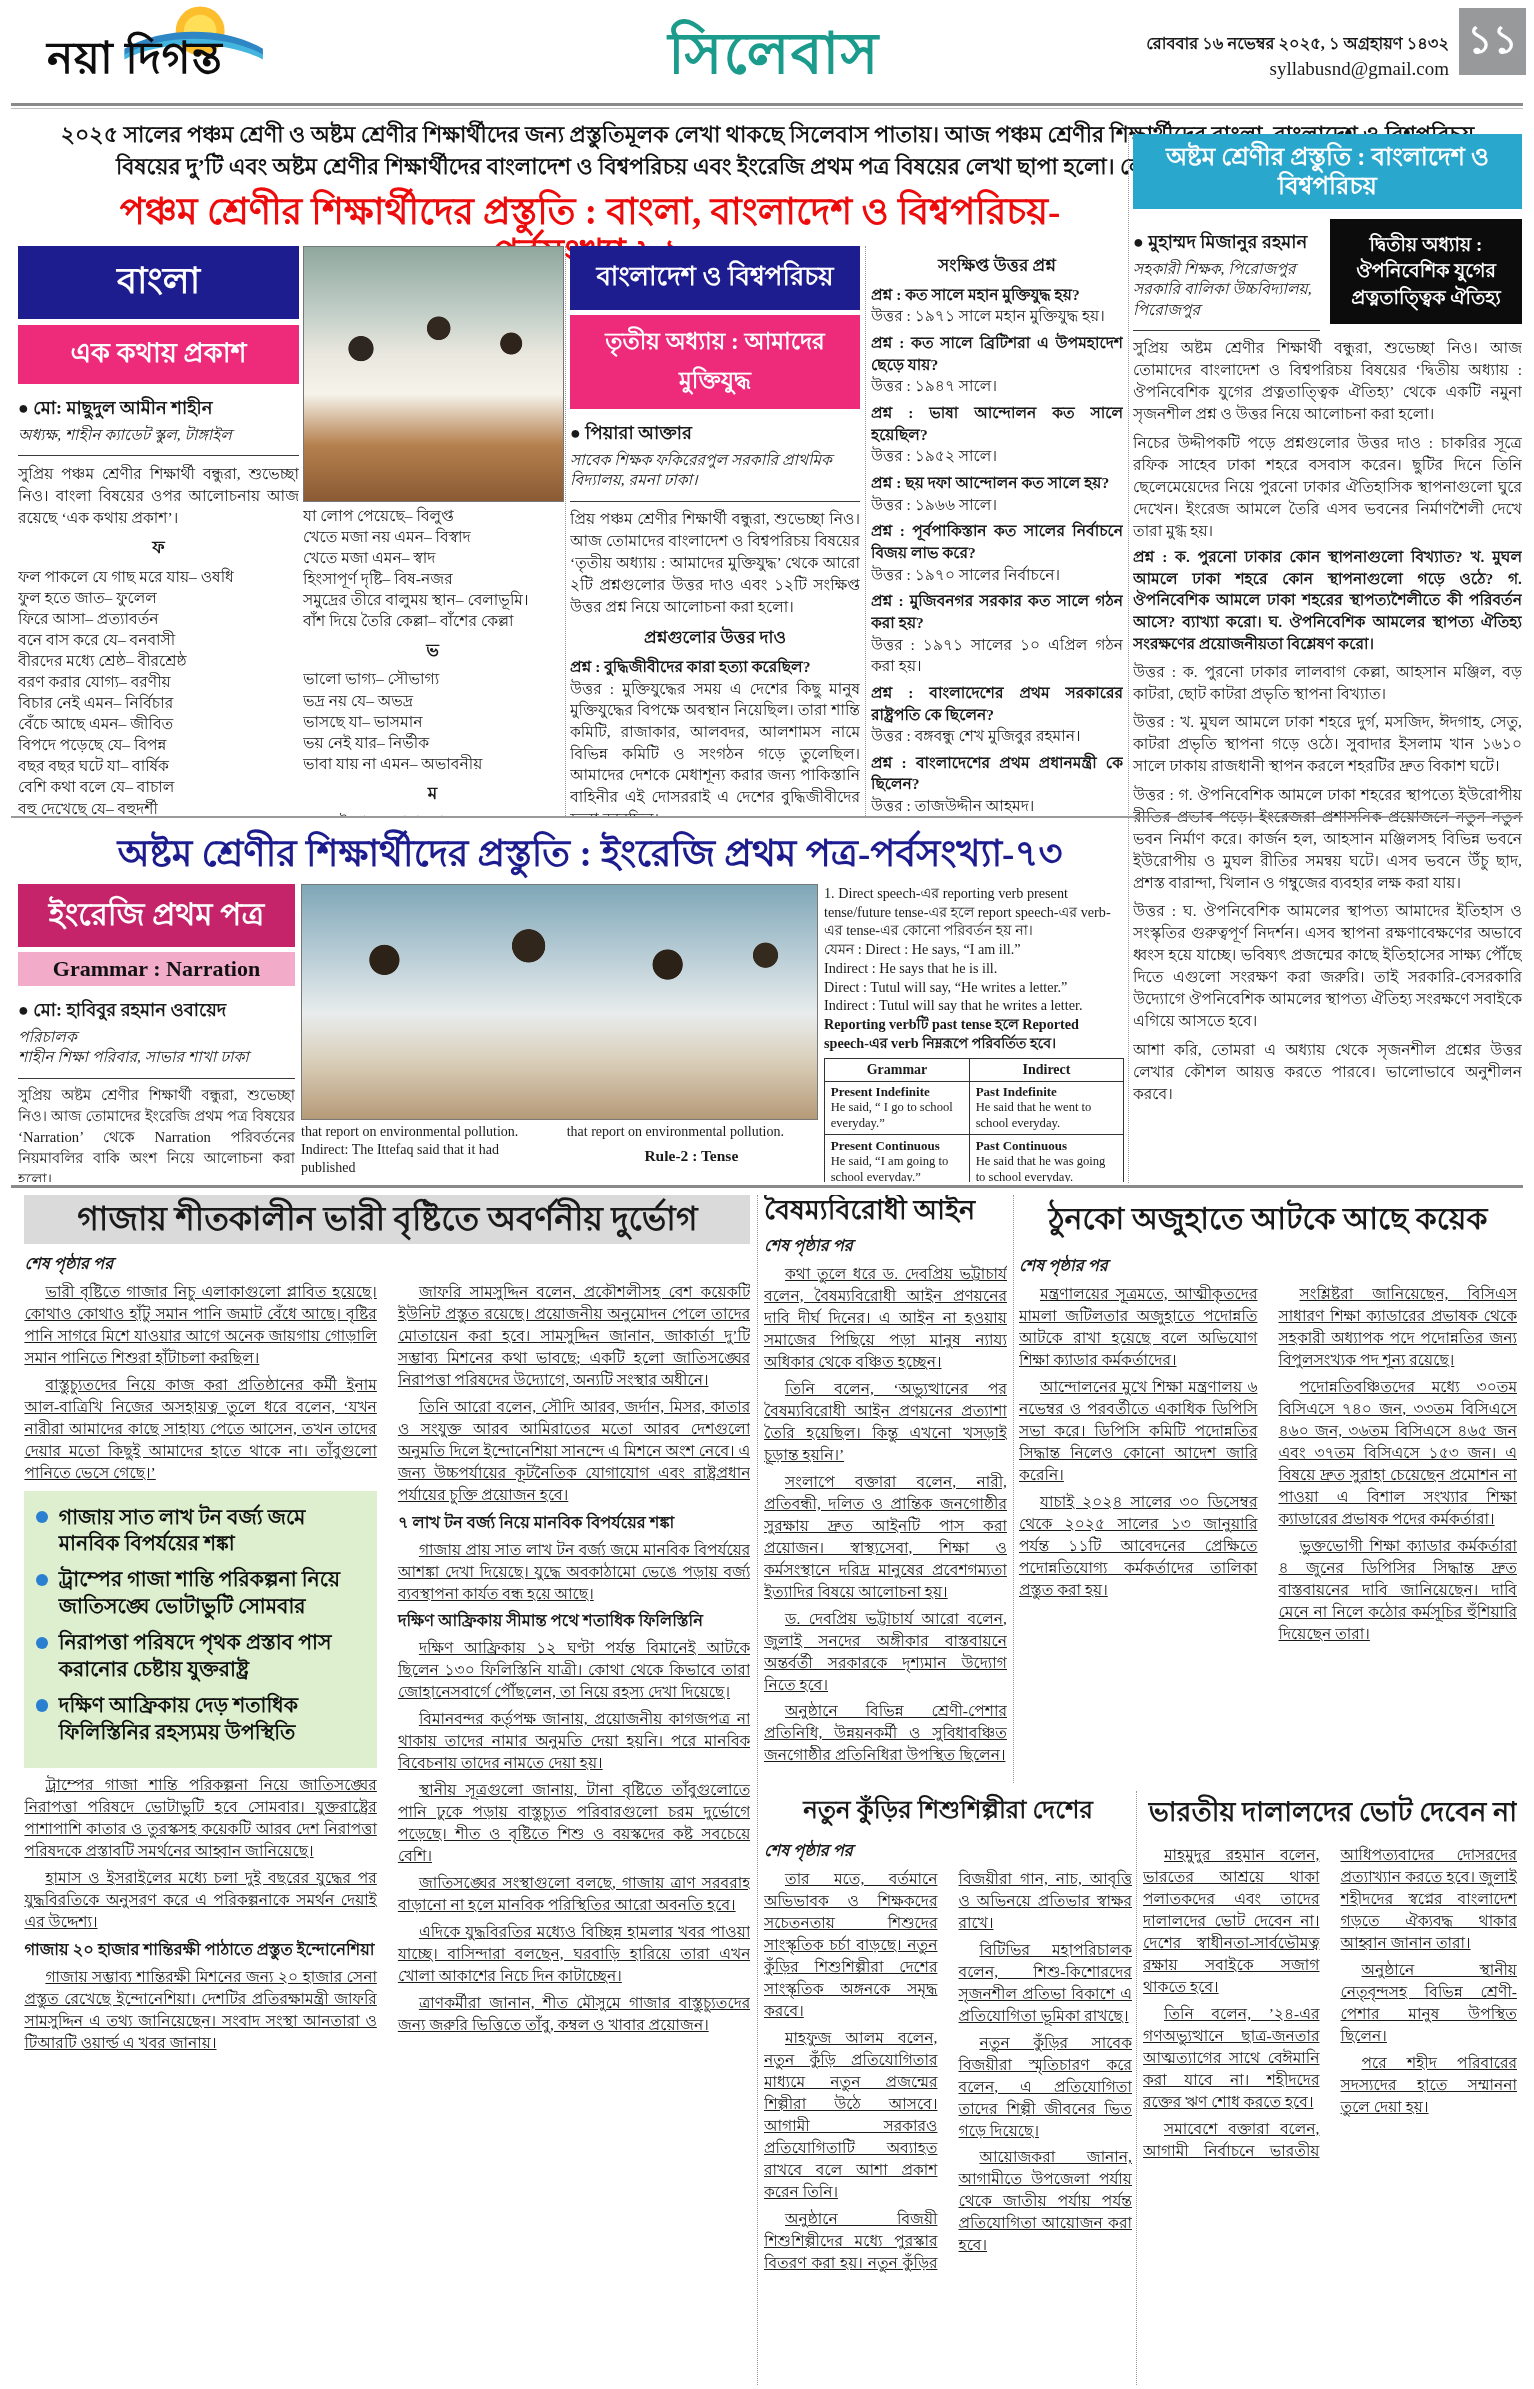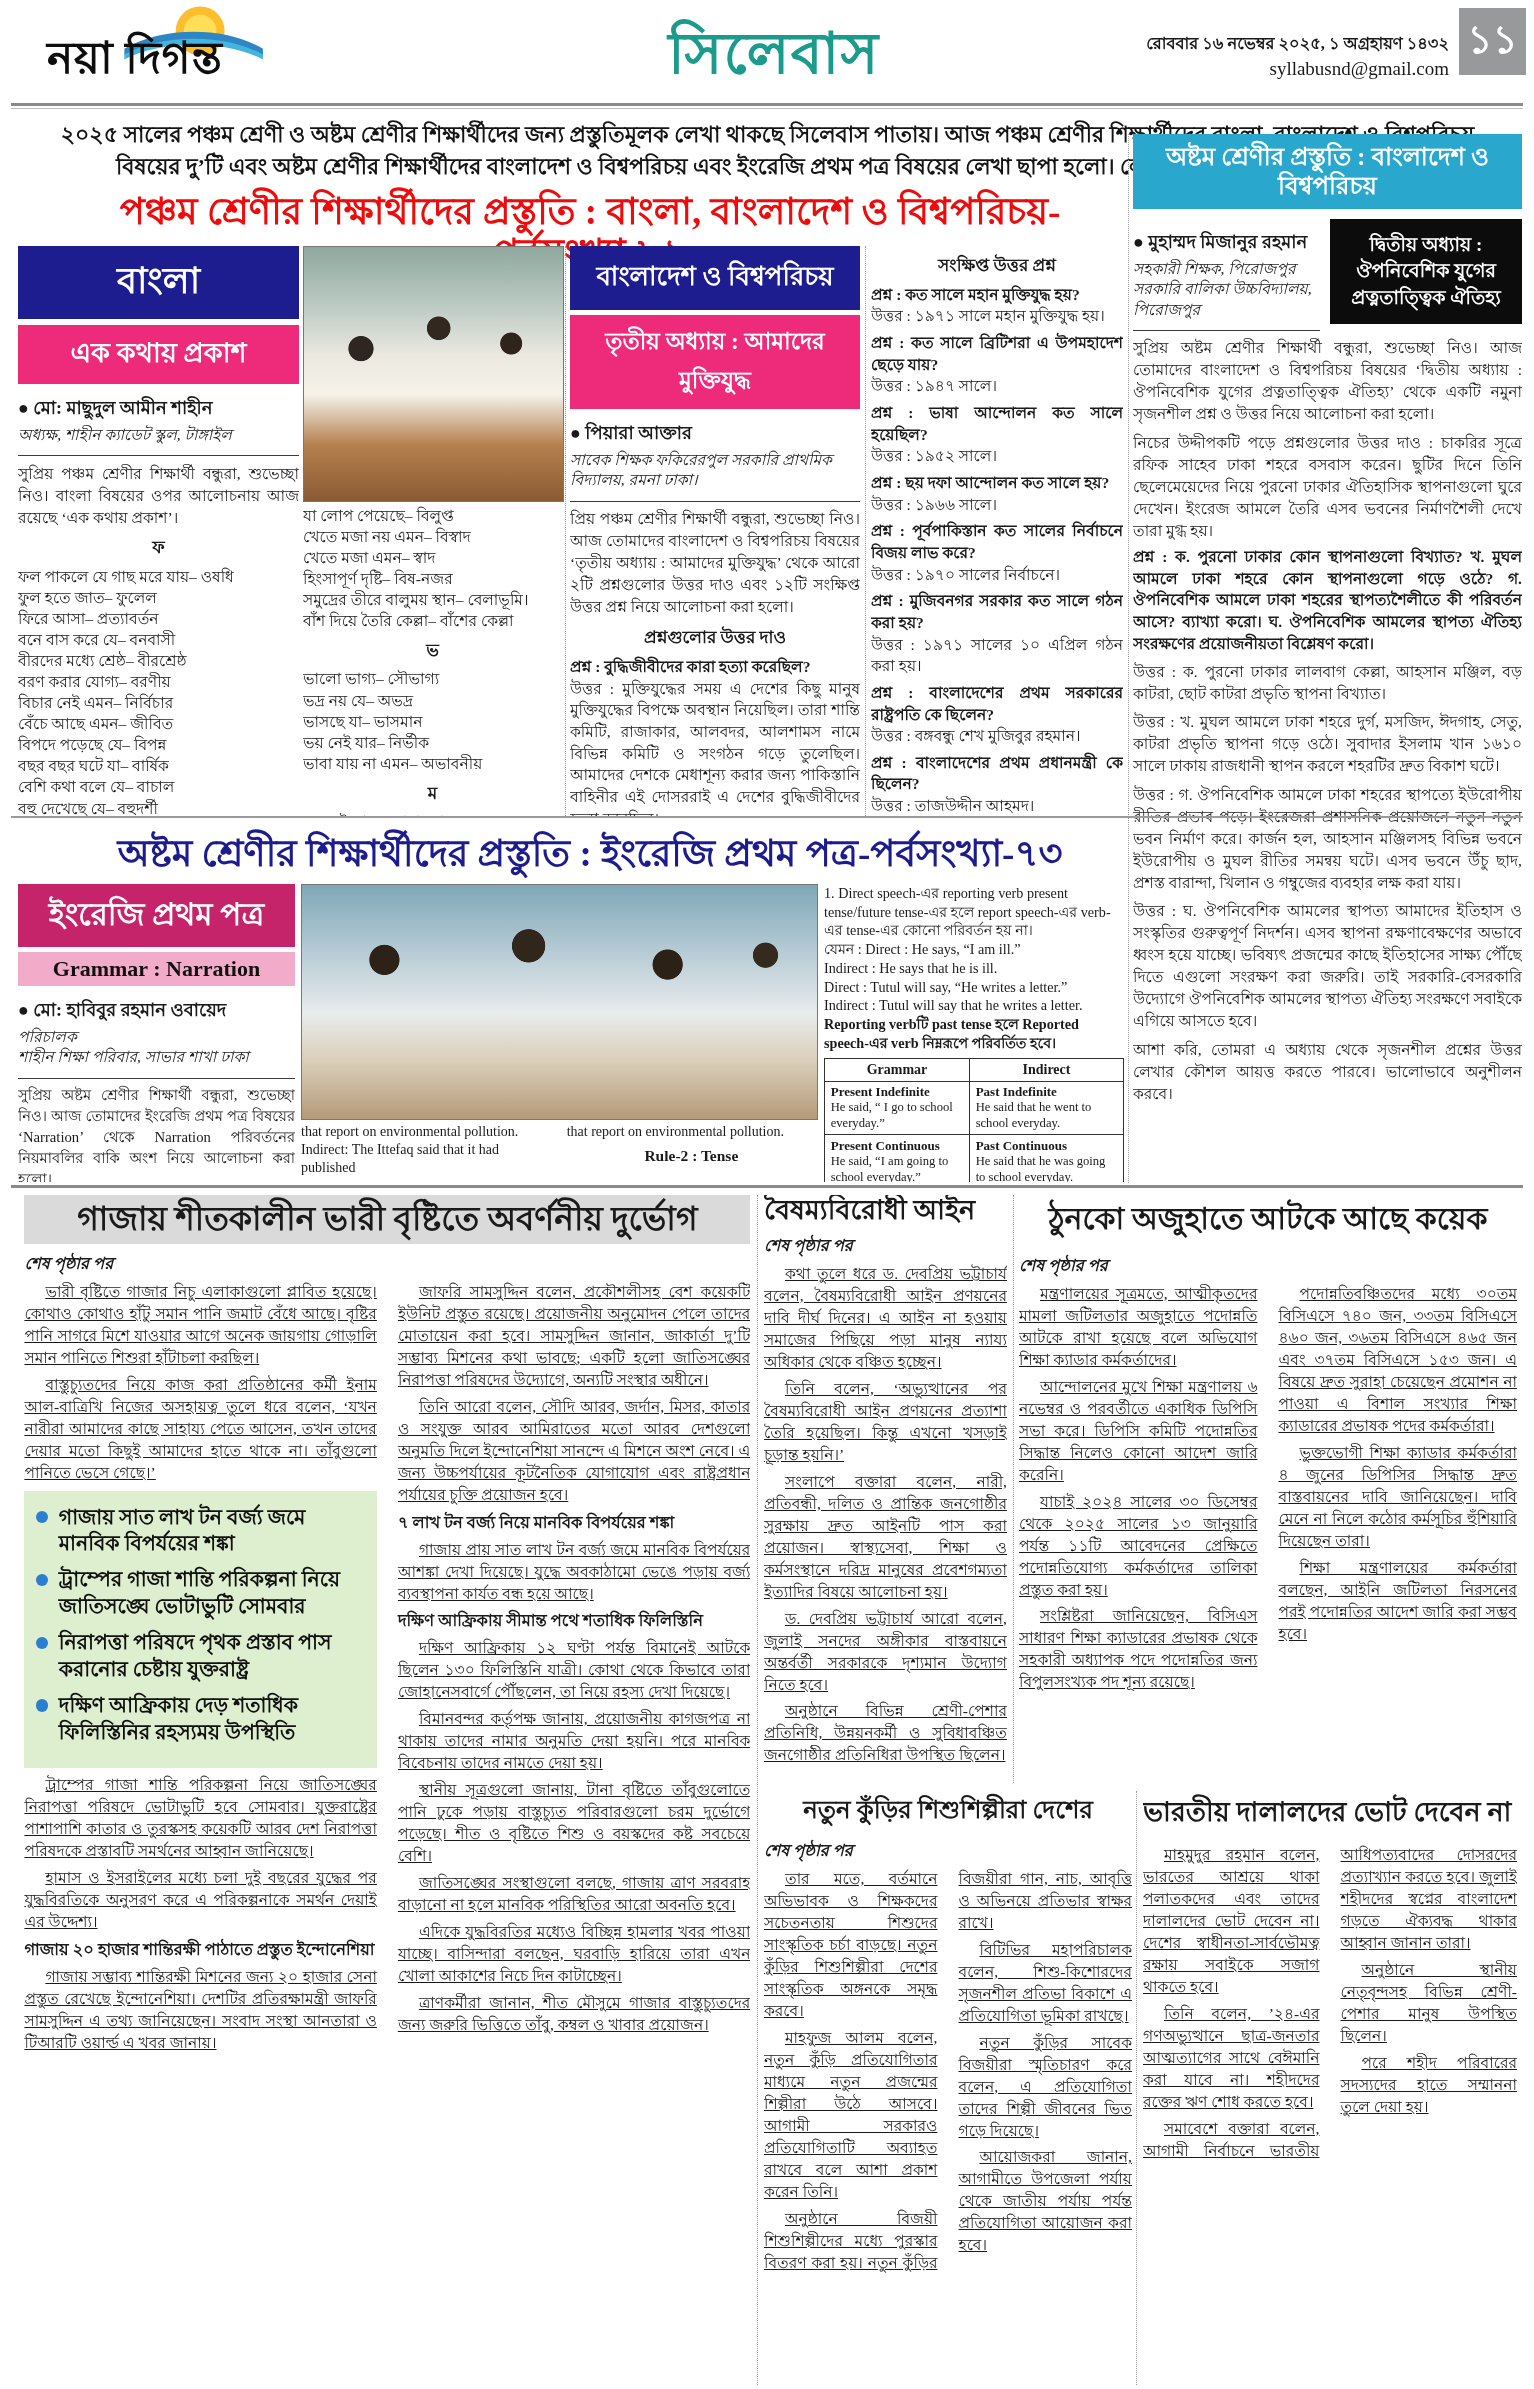--- a/index.html
+++ b/index.html
@@ -85,21 +85,21 @@
   .gbox .gb-item::before{content:"";position:absolute;left:0;top:7.3px;width:12.2px;height:12.2px;border-radius:50%;background:#2a7fd0;}
   #art-law{left:764px;top:1195px;width:243px;height:588px;overflow:hidden;}
   #law-head{font-size:27px;font-weight:700;line-height:1.15;}
   #art-excuse{left:1019px;top:1195px;width:498px;height:588px;overflow:hidden;}
   #excuse-head{text-align:center;font-size:30px;font-weight:700;}
   #excuse-body{height:488px;}
   #art-kuri{left:764px;top:1791px;width:368px;height:594px;overflow:hidden;}
   #kuri-head{font-size:24.4px;font-weight:700;text-align:center;}
   #kuri-body{height:505px;}
   #art-vote{left:1143px;top:1791px;width:374px;height:594px;overflow:hidden;}
-  #vote-head{font-size:27px;font-weight:700;text-align:left;}
+  #vote-head{font-size:27px;font-weight:700;text-align:right;}
   #vote-body{height:505px;}
 
   
   .photo-a{width:100%;height:100%;background:
      radial-gradient(circle at 22% 40%, #2e2620 0 12.2px, rgba(0,0,0,0) 13px),
      radial-gradient(circle at 52% 32%, #32281f 0 11.4px, rgba(0,0,0,0) 12.2px),
      radial-gradient(circle at 80% 38%, #2e241c 0 10.6px, rgba(0,0,0,0) 11.4px),
      linear-gradient(180deg,#8fa89e 0%,#c2cfc8 26%,#e9e7de 42%,#f5f3ea 58%,#b5804e 78%,#8a5a33 100%);}
   .photo-b{width:100%;height:100%;background:
      radial-gradient(circle at 16% 32%, #2c2218 0 14.7px, rgba(0,0,0,0) 15.5px),
@@ -394,21 +394,20 @@
   <div class="abs" id="art-excuse">
     <div id="excuse-head">ঠুনকো অজুহাতে আটকে আছে কয়েক</div>
     <div class="cont">শেষ পৃষ্ঠার পর</div>
     <div class="cols2" id="excuse-body">
         <p class="npara">মন্ত্রণালয়ের সূত্রমতে, আত্মীকৃতদের মামলা জটিলতার অজুহাতে পদোন্নতি আটকে রাখা হয়েছে বলে অভিযোগ শিক্ষা ক্যাডার কর্মকর্তাদের।</p>
         <p class="npara">আন্দোলনের মুখে শিক্ষা মন্ত্রণালয় ৬ নভেম্বর ও পরবর্তীতে একাধিক ডিপিসি সভা করে। ডিপিসি কমিটি পদোন্নতির সিদ্ধান্ত নিলেও কোনো আদেশ জারি করেনি।</p>
         <p class="npara">যাচাই ২০২৪ সালের ৩০ ডিসেম্বর থেকে ২০২৫ সালের ১৩ জানুয়ারি পর্যন্ত ১১টি আবেদনের প্রেক্ষিতে পদোন্নতিযোগ্য কর্মকর্তাদের তালিকা প্রস্তুত করা হয়।</p>
         <p class="npara">সংশ্লিষ্টরা জানিয়েছেন, বিসিএস সাধারণ শিক্ষা ক্যাডারের প্রভাষক থেকে সহকারী অধ্যাপক পদে পদোন্নতির জন্য বিপুলসংখ্যক পদ শূন্য রয়েছে।</p>
         <p class="npara">পদোন্নতিবঞ্চিতদের মধ্যে ৩০তম বিসিএসে ৭৪০ জন, ৩৩তম বিসিএসে ৪৬০ জন, ৩৬তম বিসিএসে ৪৬৫ জন এবং ৩৭তম বিসিএসে ১৫৩ জন। এ বিষয়ে দ্রুত সুরাহা চেয়েছেন প্রমোশন না পাওয়া এ বিশাল সংখ্যার শিক্ষা ক্যাডারের প্রভাষক পদের কর্মকর্তারা।</p>
         <p class="npara">ভুক্তভোগী শিক্ষা ক্যাডার কর্মকর্তারা ৪ জুনের ডিপিসির সিদ্ধান্ত দ্রুত বাস্তবায়নের দাবি জানিয়েছেন। দাবি মেনে না নিলে কঠোর কর্মসূচির হুঁশিয়ারি দিয়েছেন তারা।</p>
-        <p class="npara">শিক্ষা মন্ত্রণালয়ের কর্মকর্তারা বলছেন, আইনি জটিলতা নিরসনের পরই পদোন্নতির আদেশ জারি করা সম্ভব হবে।</p>
       </div>
   </div>
 
   <div class="abs" id="art-kuri">
     <div id="kuri-head">নতুন কুঁড়ির শিশুশিল্পীরা দেশের</div>
     <div class="cont">শেষ পৃষ্ঠার পর</div>
     <div class="cols2" id="kuri-body">
         <p class="npara">তার মতে, বর্তমানে অভিভাবক ও শিক্ষকদের সচেতনতায় শিশুদের সাংস্কৃতিক চর্চা বাড়ছে। নতুন কুঁড়ির শিশুশিল্পীরা দেশের সাংস্কৃতিক অঙ্গনকে সমৃদ্ধ করবে।</p>
         <p class="npara">মাহফুজ আলম বলেন, নতুন কুঁড়ি প্রতিযোগিতার মাধ্যমে নতুন প্রজন্মের শিল্পীরা উঠে আসবে। আগামী সরকারও প্রতিযোগিতাটি অব্যাহত রাখবে বলে আশা প্রকাশ করেন তিনি।</p>
         <p class="npara">অনুষ্ঠানে বিজয়ী শিশুশিল্পীদের মধ্যে পুরস্কার বিতরণ করা হয়। নতুন কুঁড়ির বিজয়ীরা গান, নাচ, আবৃত্তি ও অভিনয়ে প্রতিভার স্বাক্ষর রাখে।</p>

